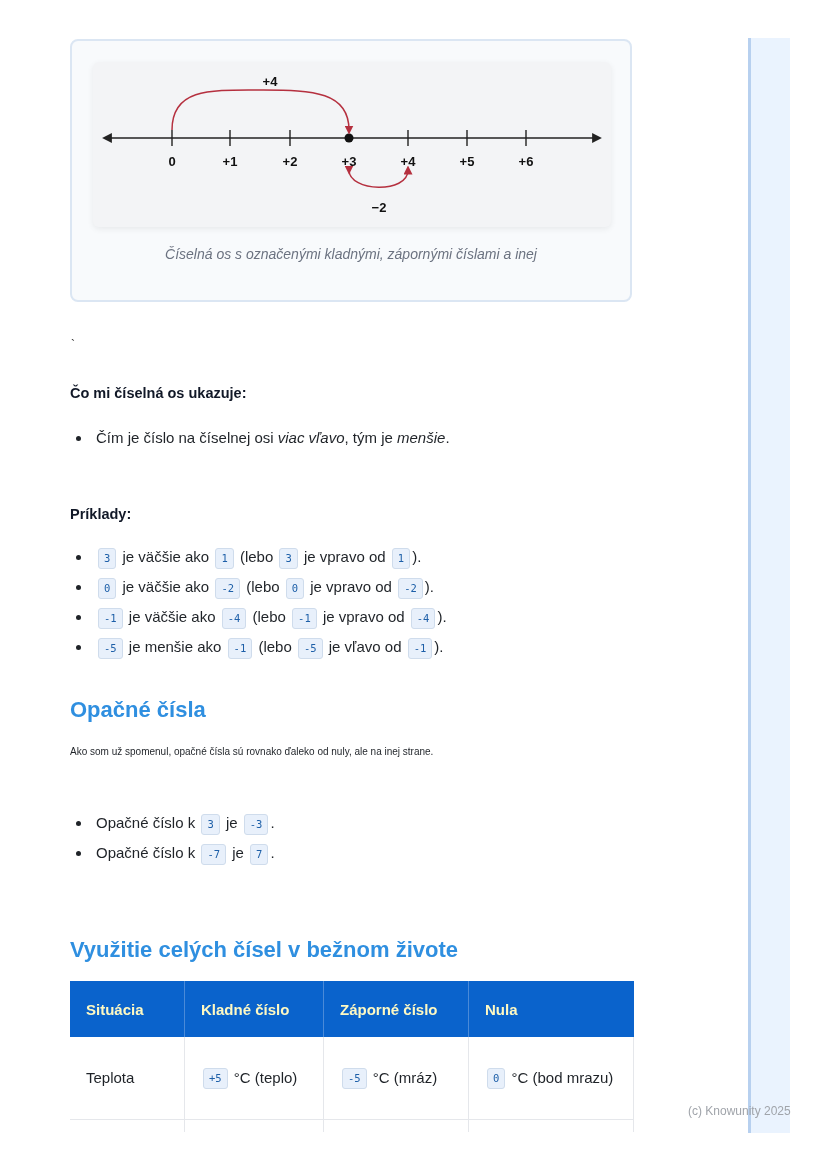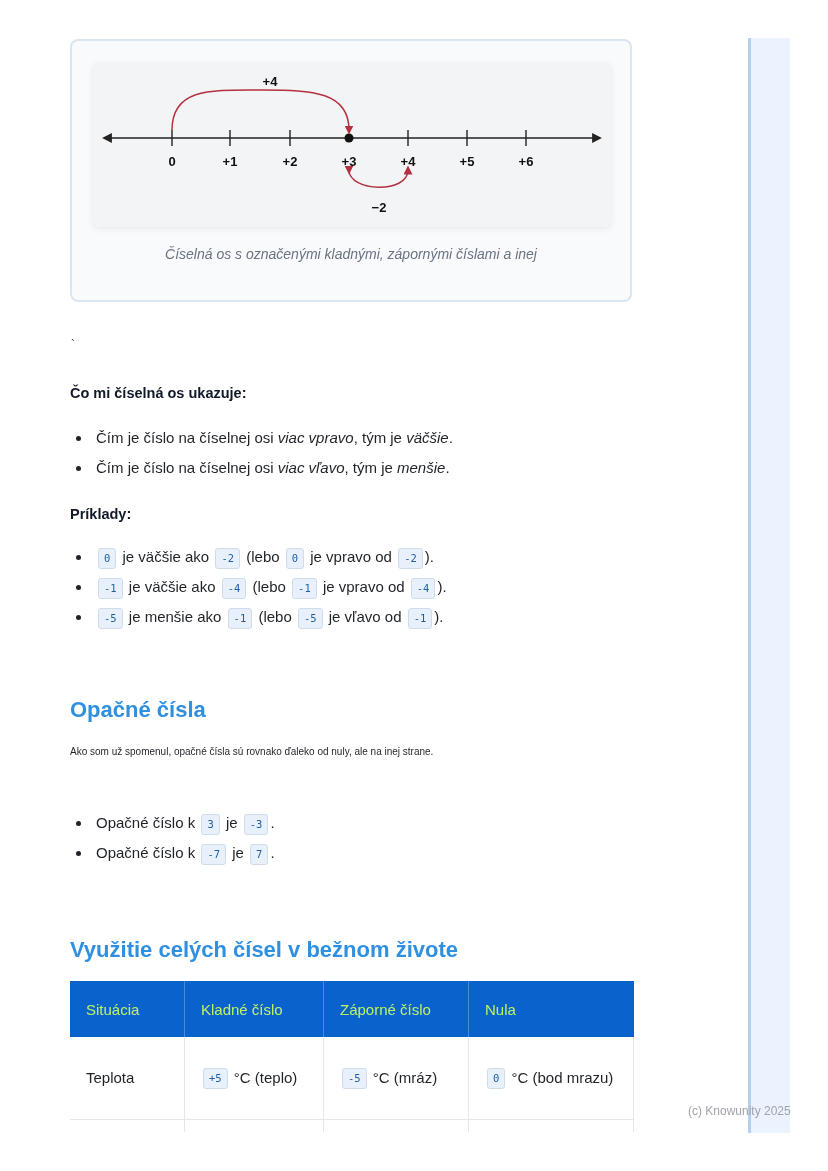--- a/index.html
+++ b/index.html
@@ -17,21 +17,21 @@
   ul.list { position: absolute; left: 70px; margin: 0; padding: 0; list-style: none; width: 590px; }
   ul.list li { position: relative; padding-left: 26px; font-size: 15px; color: #1f2328; height: 30px; line-height: 30px; white-space: nowrap; }
   ul.list li::before { content: ""; position: absolute; left: 6px; top: 13px; width: 5px; height: 5px; border-radius: 50%; background: #1f2328; }
   .code { display: inline-block; font-family: "DejaVu Sans Mono", "Liberation Mono", monospace; font-size: 10.5px;
           color: #1d5fa8; background: #e8f0fb; border: 1px solid #cfdcec; border-radius: 3px;
           padding: 0 5px; line-height: 19px; height: 19px; vertical-align: middle; margin: 0 2px; }
   em { font-style: italic; }
   .h2 { position: absolute; left: 70px; font-weight: bold; color: #2f8fe0; font-size: 22px; }
   .para { position: absolute; left: 70px; width: 570px; font-size: 10px; line-height: 27px; color: #1f2328; }
   table.tbl { position: absolute; left: 70px; top: 981px; width: 564px; border-collapse: collapse; font-size: 15px; }
-  table.tbl th { background: #0a63cc; color: #bef264; text-align: left; font-weight: normal; height: 56px;
+  table.tbl th { background: #0a63cc; color: #fef9c3; text-align: left; font-weight: bold; height: 56px;
                  padding: 0 16px; border-right: 1px solid #4a8ad8; font-size: 15px; }
   table.tbl th:last-child { border-right: none; }
   table.tbl td { height: 82px; padding: 0 16px; border-right: 1px solid #e5e7eb; border-bottom: 1px solid #e5e7eb; vertical-align: middle; line-height: 22px; }
   table.tbl td:last-child { border-right: 1px solid #e5e7eb; }
   table.tbl tr.partial td { height: 12px; border-bottom: none; }
   .side-panel { position: absolute; left: 748px; top: 38px; width: 42px; height: 1095px;
                 background: #eaf3fe; border-left: 3px solid #b7d0ef; box-sizing: border-box; }
   .footer { position: absolute; left: 688px; top: 1104px; font-size: 12px; color: #a0a4aa; }
 </style>
 </head>
@@ -79,26 +79,26 @@
       </g>
     </svg>
   </div>
   <div class="caption">Číselná os s označenými kladnými, zápornými číslami a inej</div>
 </div>
 
 <div class="stray">`</div>
 
 <div class="h-bold" style="top:385px;">Čo mi číselná os ukazuje:</div>
 <ul class="list" style="top:423px;">
-  <li><span>Čím je číslo na číselnej osi </span><em>viac vpravo</em><span>, tým je </span><em>väčšie</em><span>.</span></li>
   <li><span>Čím je číslo na číselnej osi </span><em>viac vľavo</em><span>, tým je </span><em>menšie</em><span>.</span></li>
 </ul>
 
 <div class="h-bold" style="top:506px;">Príklady:</div>
 <ul class="list" style="top:542px;">
+  <li><span class="code">3</span> <span>je väčšie ako</span> <span class="code">1</span> <span>(lebo</span> <span class="code">3</span> <span>je vpravo od</span> <span class="code">1</span><span>).</span></li>
   <li><span class="code">0</span> <span>je väčšie ako</span> <span class="code">-2</span> <span>(lebo</span> <span class="code">0</span> <span>je vpravo od</span> <span class="code">-2</span><span>).</span></li>
   <li><span class="code">-1</span> <span>je väčšie ako</span> <span class="code">-4</span> <span>(lebo</span> <span class="code">-1</span> <span>je vpravo od</span> <span class="code">-4</span><span>).</span></li>
   <li><span class="code">-5</span> <span>je menšie ako</span> <span class="code">-1</span> <span>(lebo</span> <span class="code">-5</span> <span>je vľavo od</span> <span class="code">-1</span><span>).</span></li>
 </ul>
 
 <div class="h2" style="top:697px;">Opačné čísla</div>
 <div class="para" style="top:738px;">Ako som už spomenul, opačné čísla sú rovnako ďaleko od nuly, ale na inej strane.</div>
 <ul class="list" style="top:808px;">
   <li><span>Opačné číslo k</span> <span class="code">3</span> <span>je</span> <span class="code">-3</span><span>.</span></li>
   <li><span>Opačné číslo k</span> <span class="code">-7</span> <span>je</span> <span class="code">7</span><span>.</span></li>

